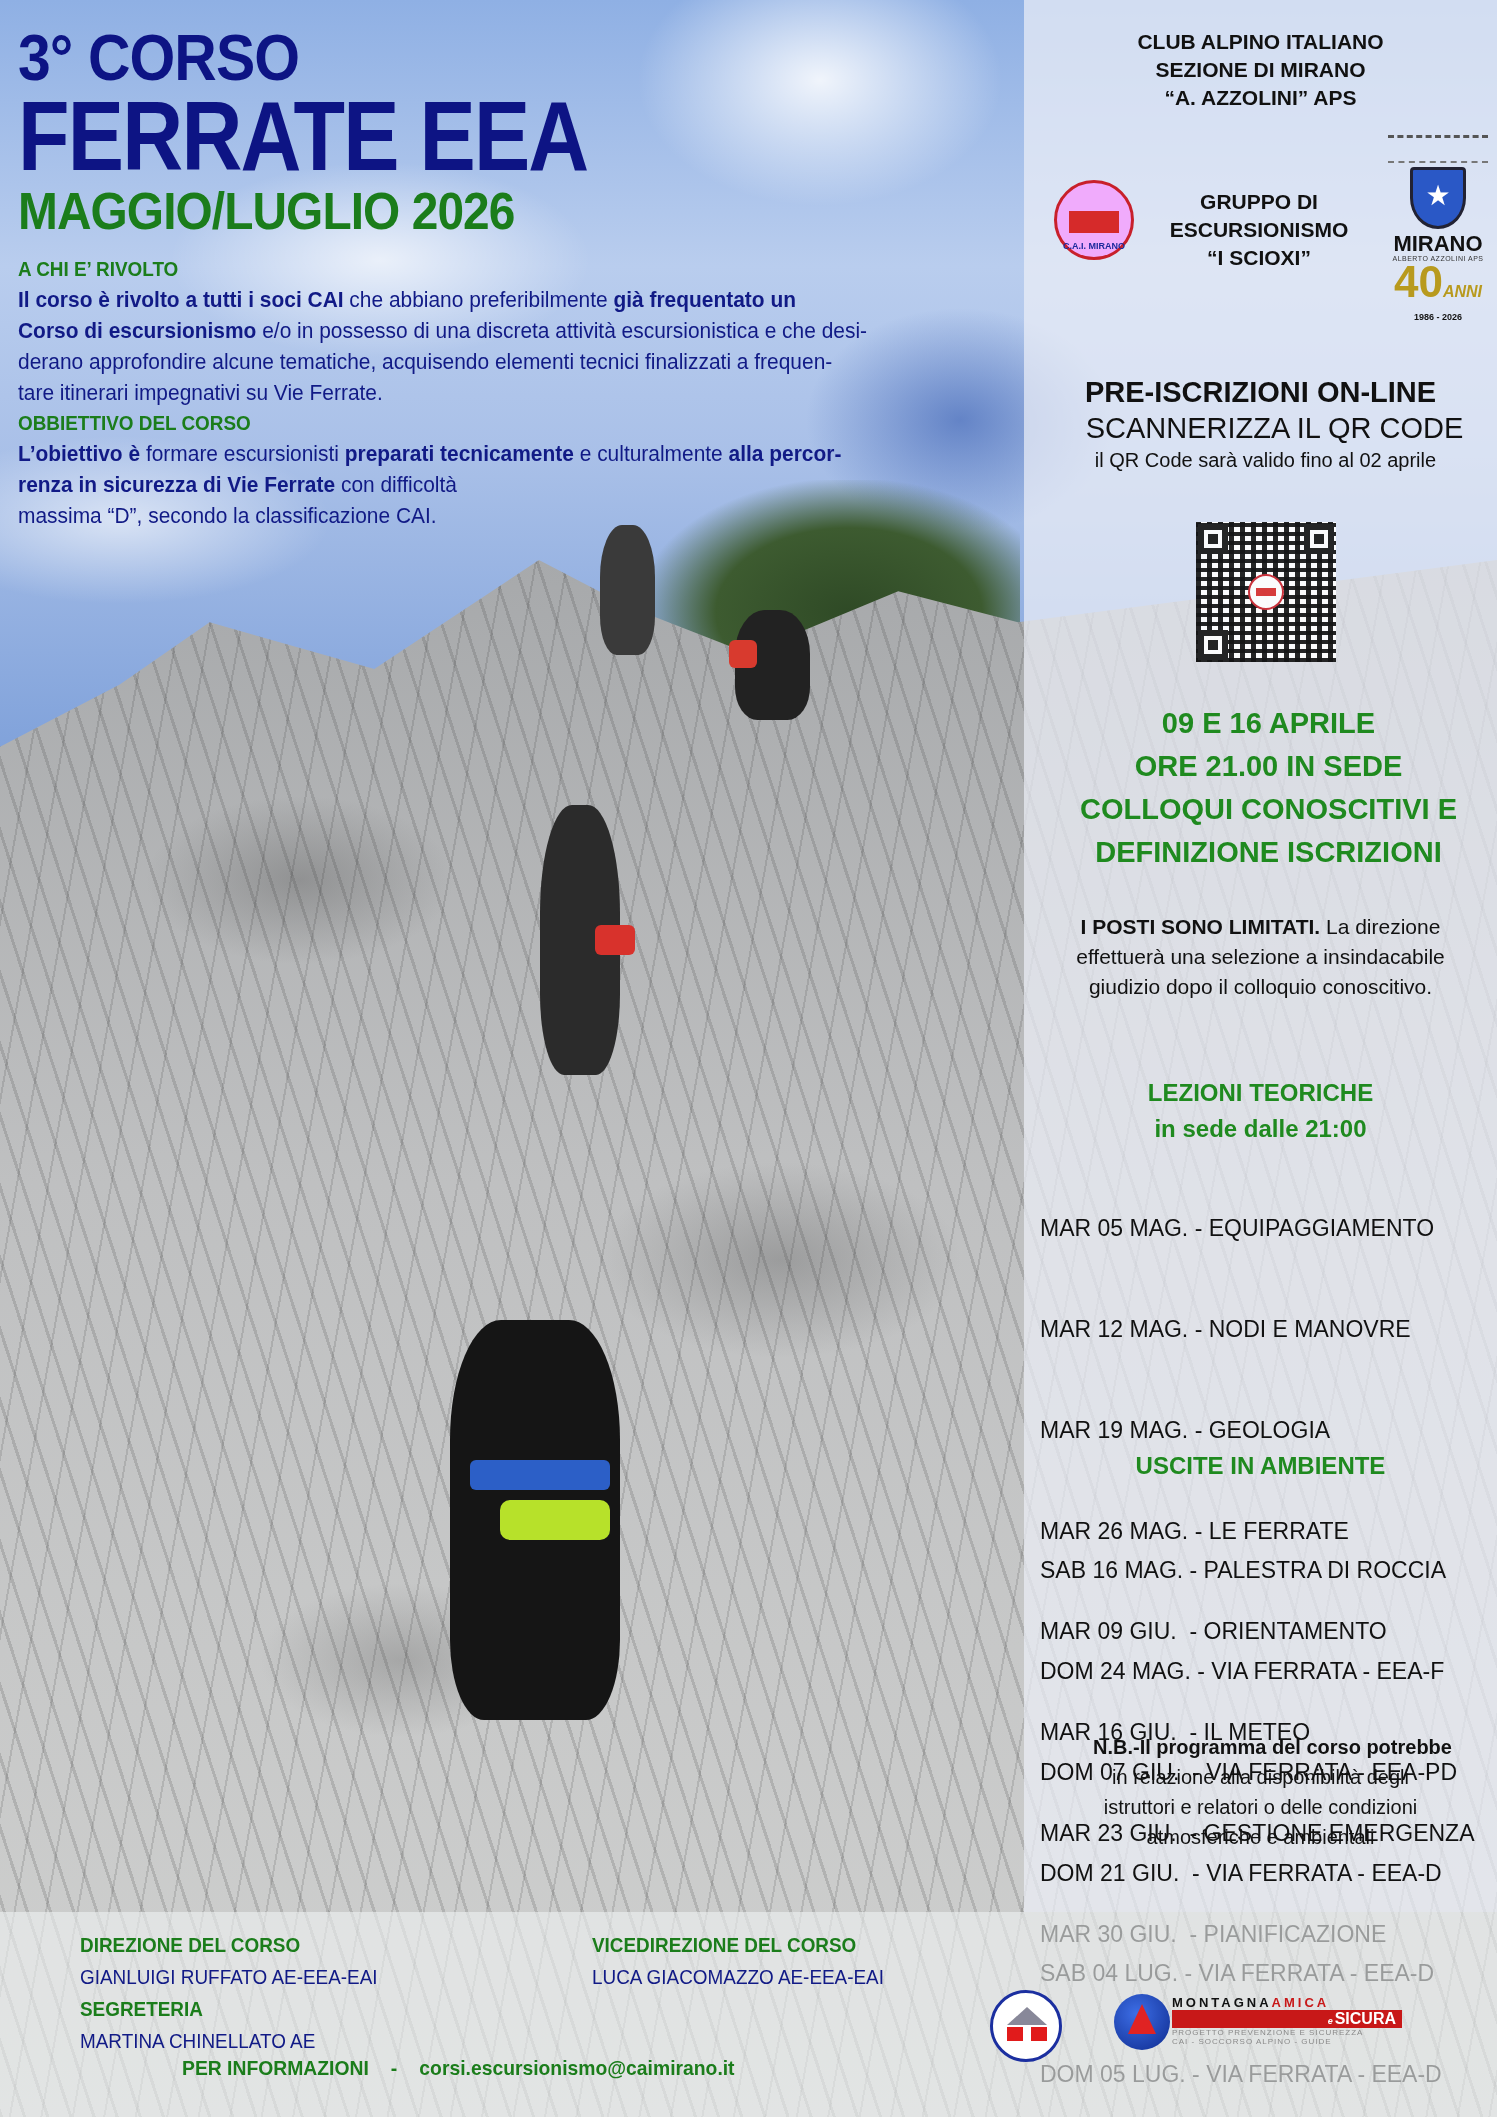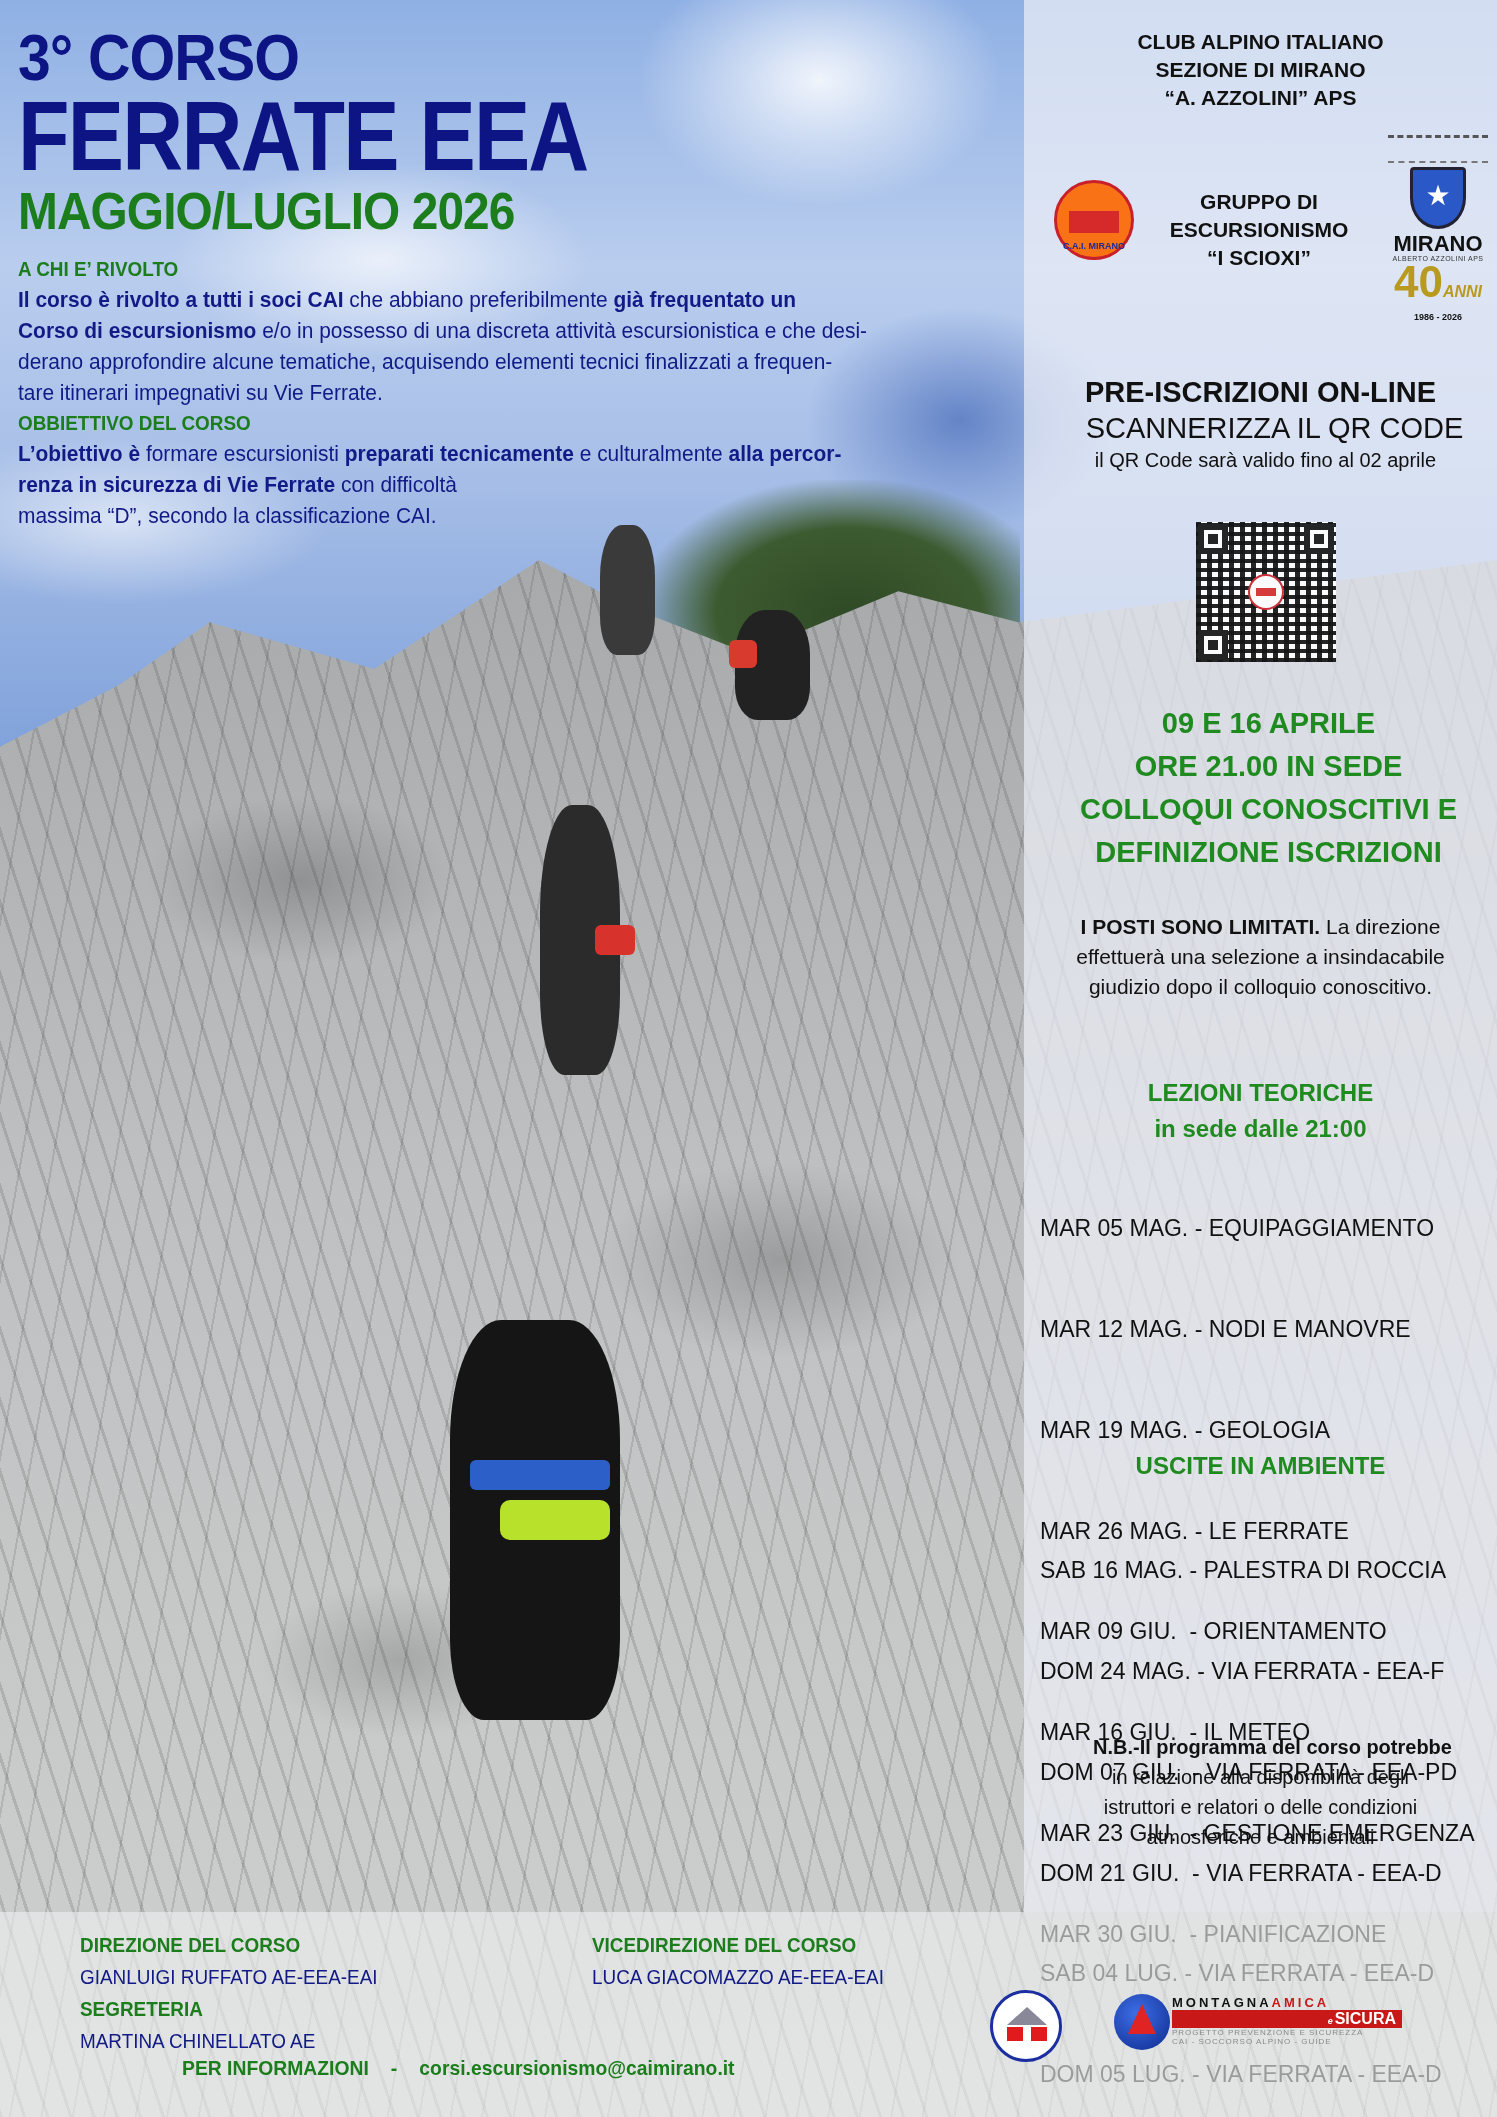--- a/index.html
+++ b/index.html
@@ -52,21 +52,21 @@
   .intro p { transform: scaleX(0.93); transform-origin: left; white-space: nowrap; }
   .intro b { font-weight: 700; }
 
   
   .right-panel {
     position: absolute; left: 1024px; top: 0; width: 473px; height: 1912px;
     background: rgba(235,238,246,0.72);
     text-align: center; color: #111;
   }
   .org-title { position: absolute; left: 0; width: 100%; top: 28px; font-weight: 700; font-size: 21px; line-height: 28px; }
-  .logo-scioxi { position: absolute; left: 30px; top: 180px; width: 80px; height: 80px; border-radius: 50%; background: #f97316; border: 3px solid #c8202a; }
+  .logo-scioxi { position: absolute; left: 30px; top: 180px; width: 80px; height: 80px; border-radius: 50%; background: #f0abfc; border: 3px solid #c8202a; }
   .logo-scioxi .inner { position: absolute; left: 12px; top: 28px; width: 50px; height: 22px; background: #d62a2a; }
   .logo-scioxi .ring-text { position: absolute; left: 0; right: 0; bottom: 6px; font-size: 9px; font-weight: 700; color: #1b2a9c; }
   .group-title { position: absolute; left: 110px; width: 250px; top: 188px; font-weight: 700; font-size: 21px; line-height: 28px; }
   .logo-cai { position: absolute; left: 355px; top: 135px; width: 118px; height: 185px; }
   .logo-cai .eagle { margin: 0 auto; width: 100px; height: 28px; border-top: 3px dashed #555; border-bottom: 2px dashed #777; }
   .logo-cai .shield { margin: 4px auto 0; width: 56px; height: 62px; background: #2a58c6; border: 3px solid #223; border-radius: 4px 4px 50% 50%; position: relative; }
   .logo-cai .shield::after { content: "★"; position: absolute; left: 0; right: 0; top: 12px; color: #fff; font-size: 28px; line-height: 28px; }
   .logo-cai .mirano { font-weight: 700; font-size: 22px; line-height: 22px; color: #111; margin-top: 4px; }
   .logo-cai .sub { font-size: 7px; color: #333; letter-spacing: 0.5px; }
   .logo-cai .forty { font-weight: 700; font-size: 44px; line-height: 40px; color: #b89a1e; }

